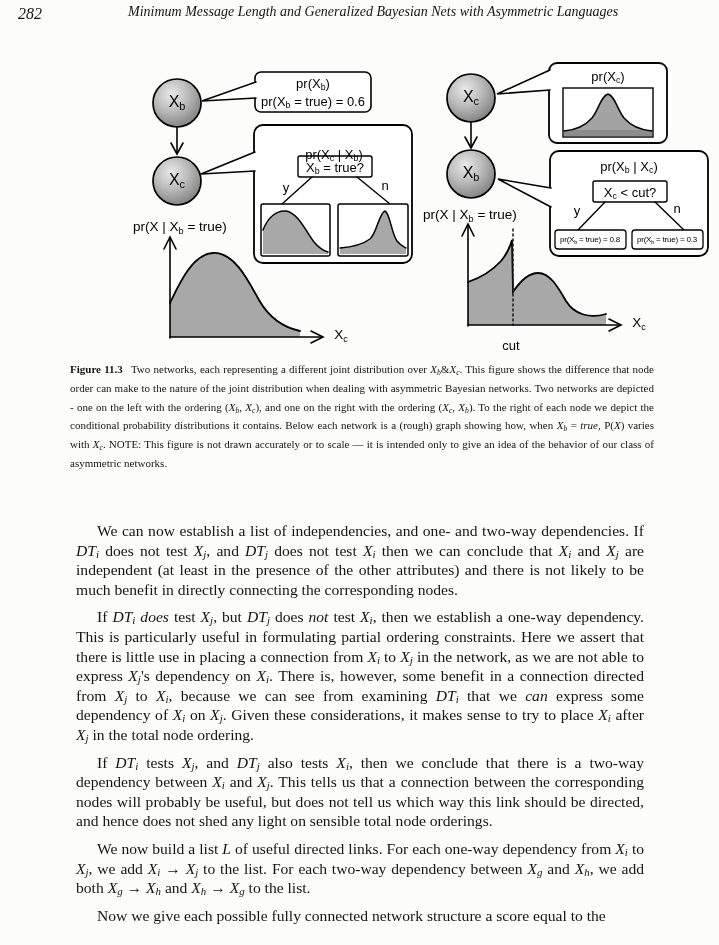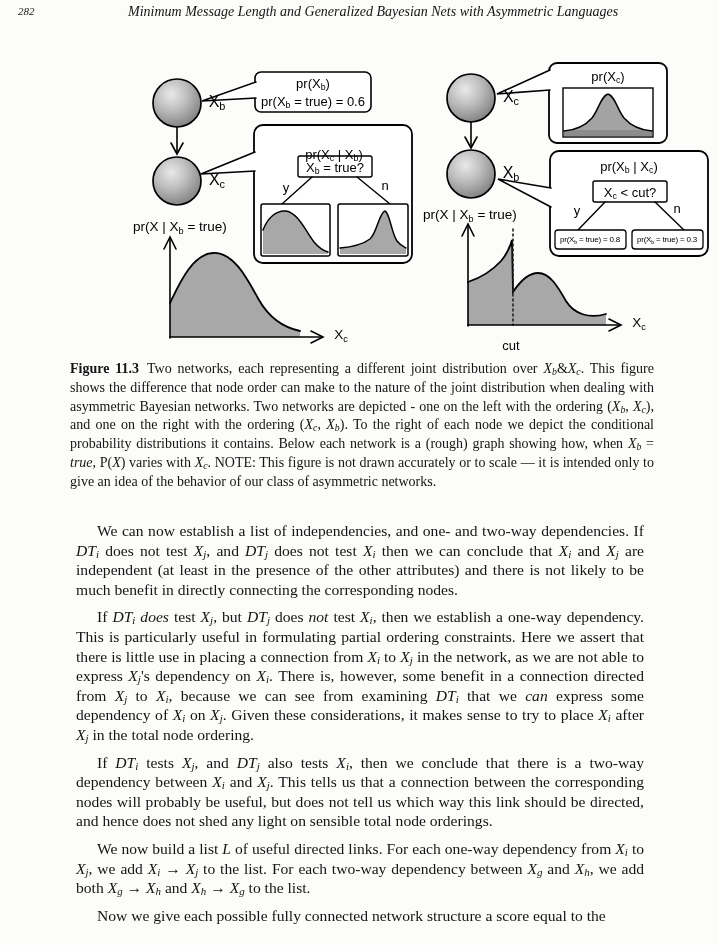--- a/index.html
+++ b/index.html
@@ -2,41 +2,41 @@
 <html><head>
 <meta charset="utf-8">
 <style>
   html,body{margin:0;padding:0;background:#ddd;}
   .page{
     position:relative;width:719px;height:945px;margin:0 auto;
     background:#fcfcfa;overflow:hidden;color:#141414;
     font-family:"Liberation Serif",serif;
   }
   
-  .pg-num{position:absolute;left:18px;top:5px;font-size:11px;font-style:italic;}
+  .pg-num{position:absolute;left:18px;top:5px;font-size:16px;font-style:italic;}
   .run-title{position:absolute;left:128px;top:4px;width:588px;
     font-style:italic;font-size:14px;white-space:nowrap;}
   
   .fig{position:absolute;left:0;top:50px;width:719px;height:312px;}
   .fig svg{position:absolute;left:0;top:0;}
   .flabel{position:absolute;font-family:"Liberation Sans","DejaVu Sans",sans-serif;
     color:#000;white-space:nowrap;line-height:1;z-index:2;}
   .ctr{transform:translate(-50%,-50%);}
   .flabel sub{font-size:0.68em;vertical-align:-0.3em;line-height:0;}
-  .node-lbl{font-size:16px;margin-left:40px;}
+  .node-lbl{font-size:16px;}
   .box-title{font-size:13px;text-align:center;}
   .test-lbl{font-size:13px;}
   .leaf-lbl{font-size:8px;letter-spacing:-0.2px;}
   .branch-lbl{font-size:13px;}
   .graph-lbl{font-size:13.5px;}
   .axis-lbl{font-size:13.5px;}
   .cut-lbl{font-size:13px;}
   
   .caption{position:absolute;left:70px;top:360px;width:584px;
-    font-size:14px;line-height:18.8px;text-align:justify;}
+    font-size:11px;line-height:18.8px;text-align:justify;}
   .cap-label{font-weight:700;margin-right:8px;}
   
   .bodytext{position:absolute;left:68px;top:513px;width:584px;
     font-size:15.6px;line-height:19.6px;text-align:justify;}
   .bodytext p{margin:8px;text-indent:21px;}
   i sub, .caption sub, .bodytext sub{font-size:0.7em;vertical-align:-0.2em;line-height:0;}
 </style>
 </head>
 <body>
 

